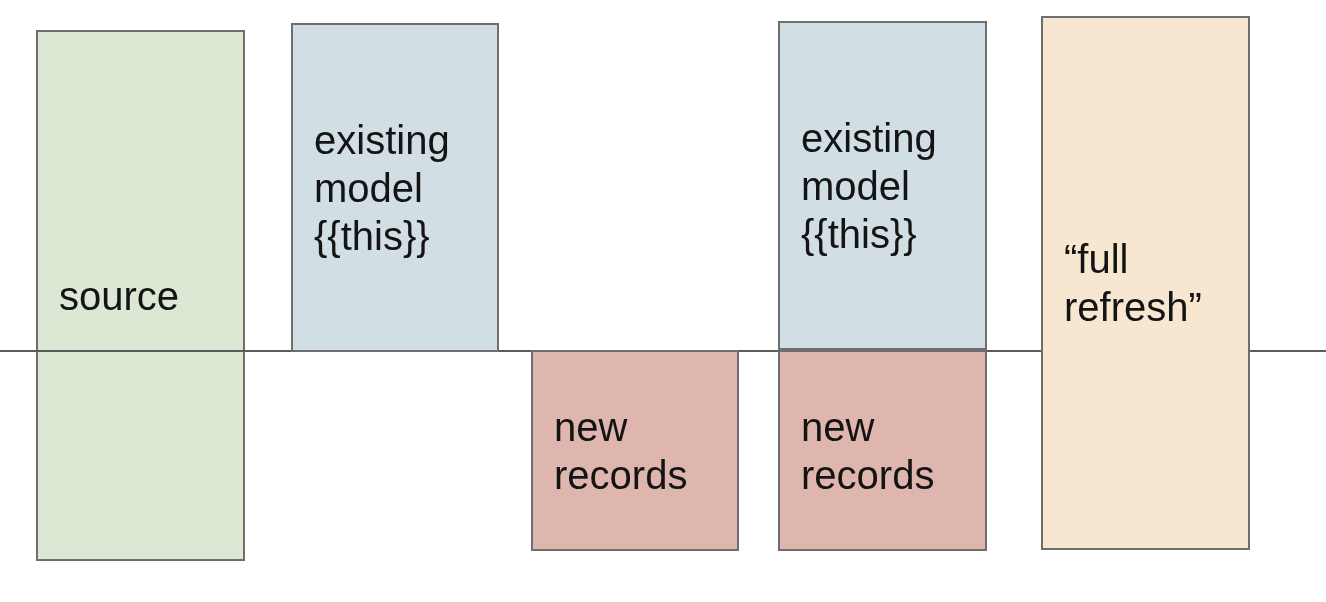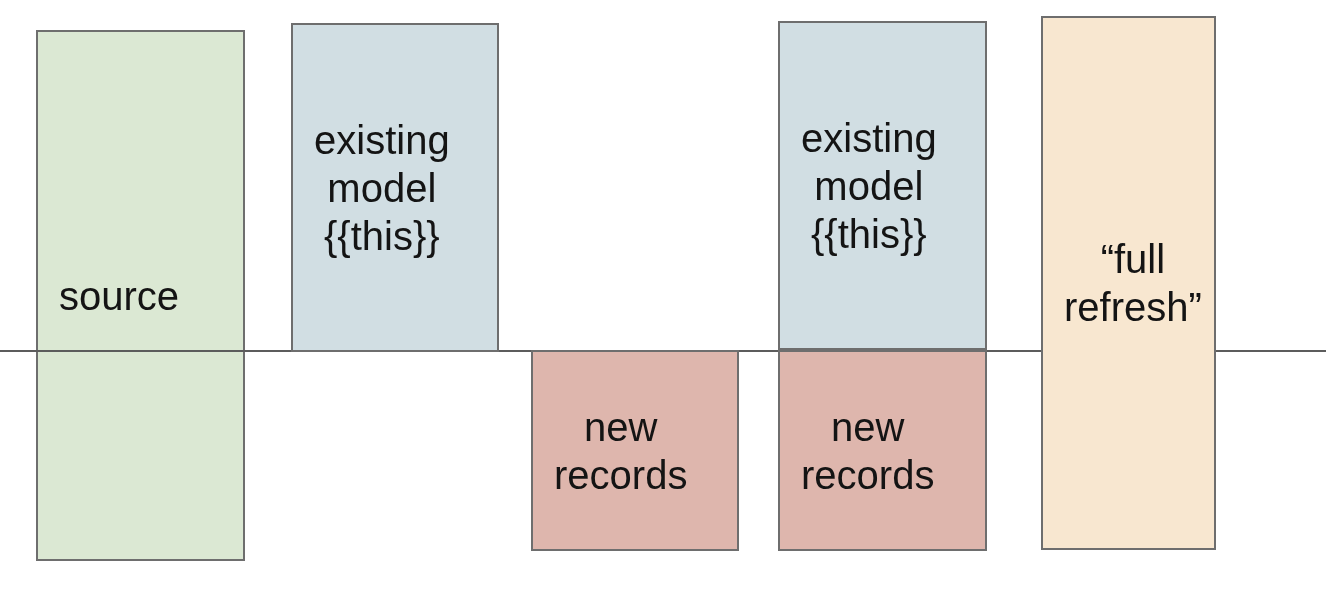--- a/index.html
+++ b/index.html
@@ -23,39 +23,38 @@
     z-index: 2;
   }
 
   .box {
     position: absolute;
     box-sizing: border-box;
     border: 2px solid #6e6e6e;
     display: flex;
     align-items: center;
     z-index: 3;
-    text-align: center;
   }
 
   .label {
     font-size: 40px;
     line-height: 1.2;
     color: #141414;
     white-space: pre-line;
     padding-left: 21px;
     padding-right: 6px;
   }
 
   
   .box-source      { left: 36px;   top: 19px;  width: 209px; height: 531px; z-index: 1; margin-top: 11px; }
   .box-existing-1  { left: 291px;  top: 23px;  width: 208px; height: 329px; }
   .box-new-1       { left: 531px;  top: 350px; width: 208px; height: 201px; }
   .box-existing-2  { left: 778px;  top: 21px;  width: 209px; height: 329px; }
   .box-new-2       { left: 778px;  top: 350px; width: 209px; height: 201px; }
-  .box-full        { left: 1041px; top: 16px;  width: 175px; height: 534px; z-index: 4; }
+  .box-full        { left: 1041px; top: 16px;  width: 209px; height: 534px; z-index: 4; }
 </style>
 </head>
 <body>
 
 <div class="canvas">
 
   <div class="hline" style="background: rgb(92, 92, 92);"></div>
 
   <div class="box box-source" style="background: rgb(219, 232, 211);">
     <span class="label">source</span>

